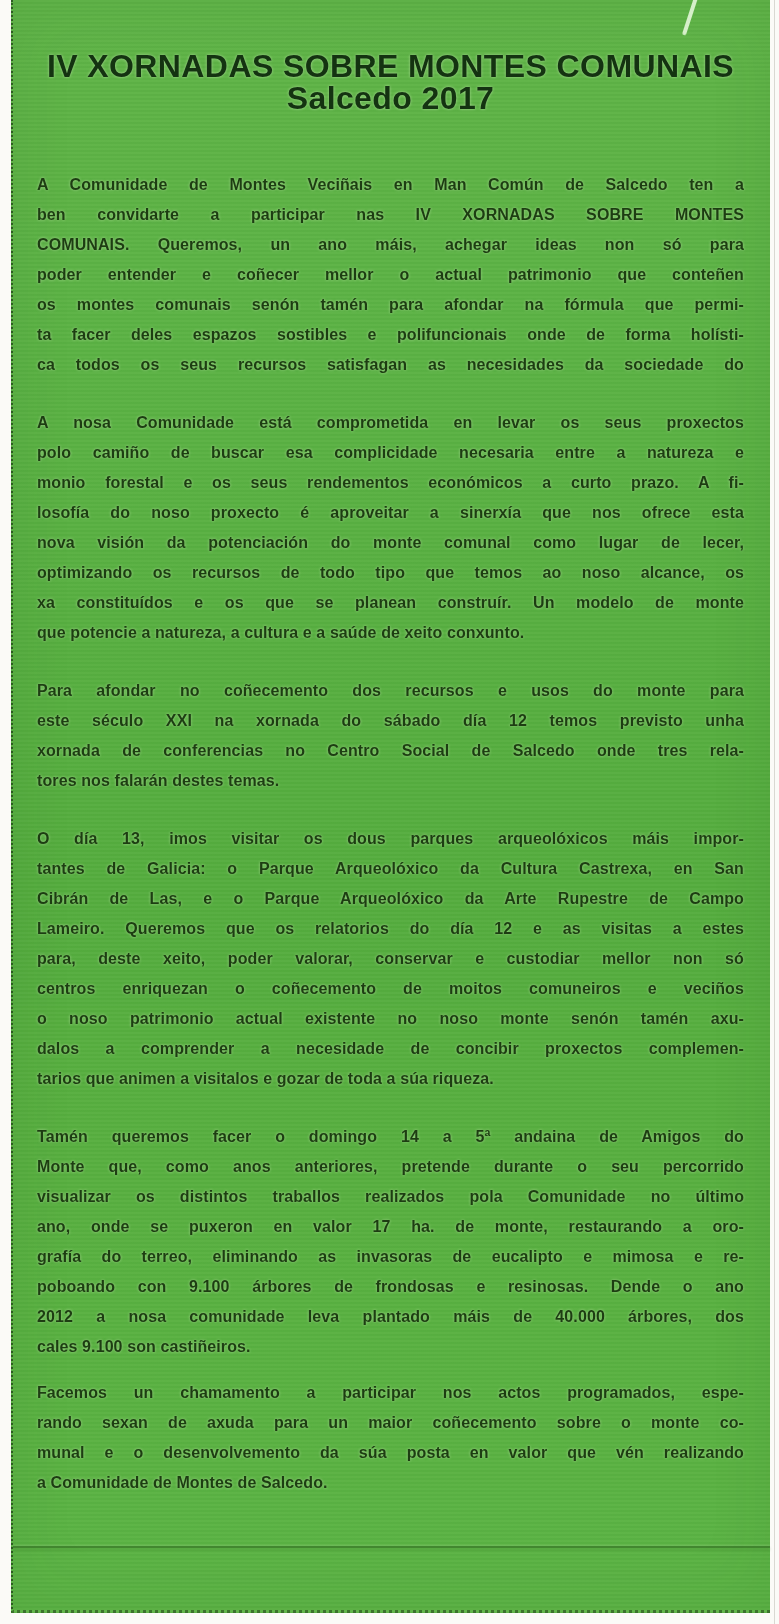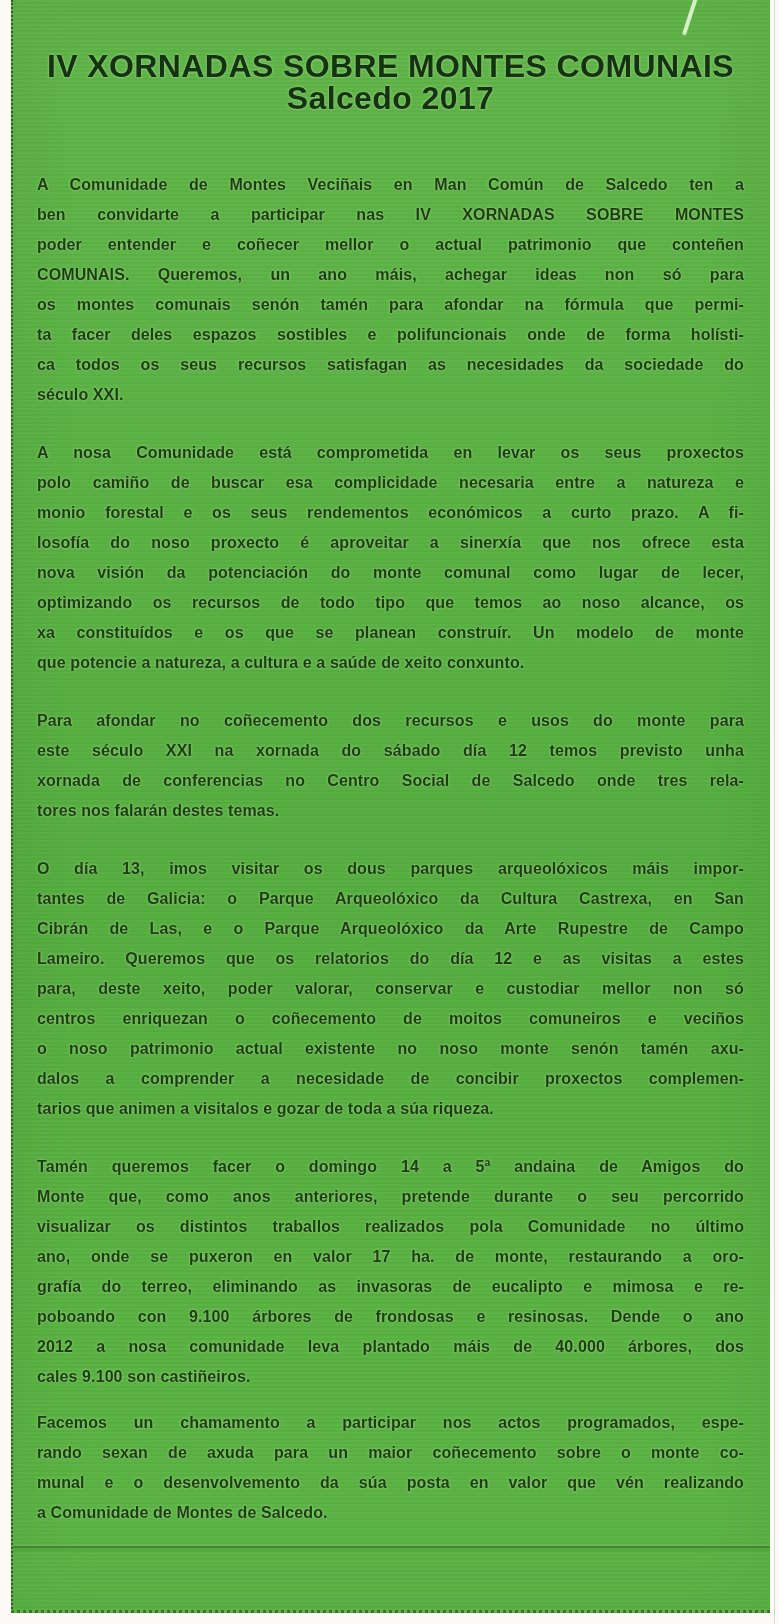--- a/index.html
+++ b/index.html
@@ -111,26 +111,25 @@
   <div class="page">
     <div class="content">
       <div class="title-block">
         <div class="title-line">IV XORNADAS SOBRE MONTES COMUNAIS</div>
         <div class="title-line">Salcedo 2017</div>
       </div>
       <div class="body-text">
           <div class="para">
             <div class="line">A Comunidade de Montes Veciñais en Man Común de Salcedo ten a</div>
             <div class="line">ben convidarte a participar nas IV XORNADAS SOBRE MONTES</div>
+            <div class="line">COMUNAIS.  Queremos, un ano máis, achegar ideas non só para</div>
             <div class="line">poder entender e coñecer mellor o actual patrimonio que conteñen</div>
-            <div class="line">COMUNAIS.  Queremos, un ano máis, achegar ideas non só para</div>
             <div class="line">os montes comunais senón tamén para afondar na fórmula que permi-</div>
             <div class="line">ta facer deles espazos sostibles e polifuncionais onde de forma holísti-</div>
             <div class="line">ca todos os seus recursos satisfagan as necesidades da sociedade do</div>
-            <div class="line last">século XXI.</div>
           </div>
           <div class="para">
             <div class="line">A nosa Comunidade está comprometida en levar os seus proxectos</div>
             <div class="line">polo camiño de buscar esa complicidade necesaria entre a natureza e</div>
             <div class="line">monio forestal e os seus rendementos económicos a curto prazo. A fi-</div>
             <div class="line">losofía do noso proxecto é aproveitar a sinerxía que nos ofrece esta</div>
             <div class="line">nova visión da potenciación do monte comunal como lugar de lecer,</div>
             <div class="line">optimizando os recursos de todo tipo que temos ao noso alcance, os</div>
             <div class="line">xa constituídos e os que se planean construír. Un modelo de monte</div>
             <div class="line last">que potencie a natureza, a cultura e a saúde de xeito conxunto.</div>

